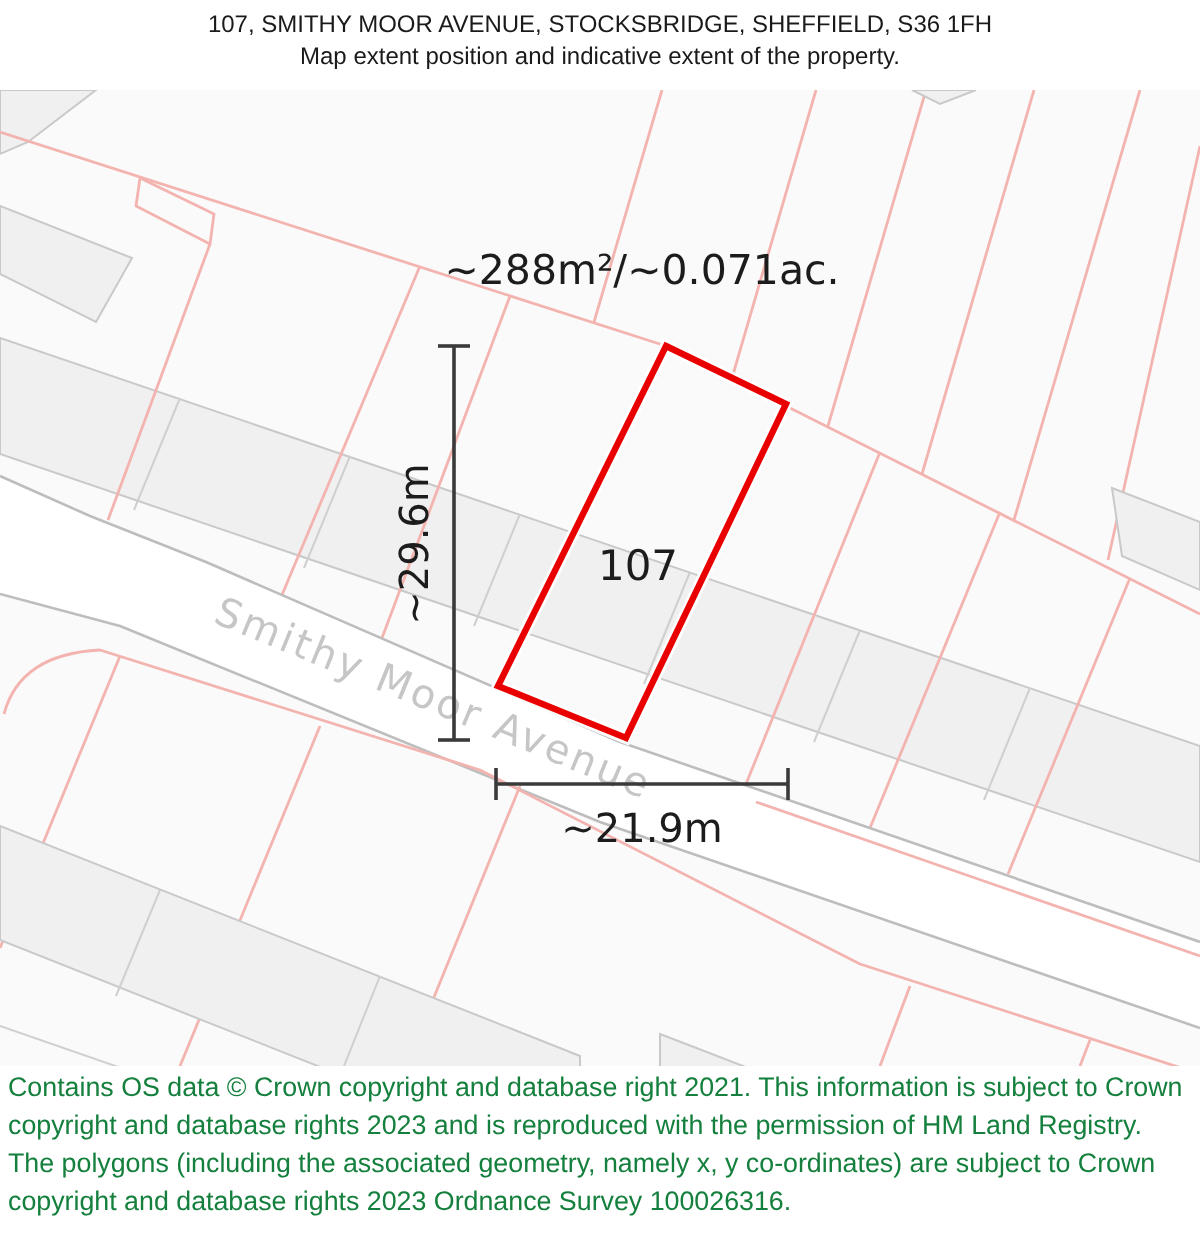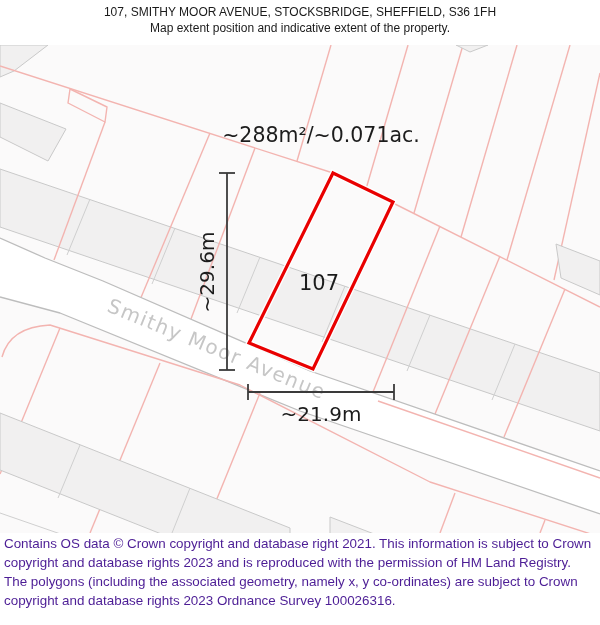--- a/index.html
+++ b/index.html
@@ -14,21 +14,21 @@
   .bld{fill:#f1f0f0;stroke:#c9c9c9;stroke-width:1;}
   .bldsep{stroke:#cfcfcf;stroke-width:1;fill:none;}
   .roadedge{stroke:#bdbdbd;stroke-width:1.3;fill:none;stroke-linejoin:round;}
   .roadfill{fill:#ffffff;stroke:none;}
   .dim{stroke:#3a3a3a;stroke-width:1.8;fill:none;}
   .maplabel{font-family:"DejaVu Sans",sans-serif;fill:#1c1c1c;}
   .streetname{font-family:"DejaVu Sans",sans-serif;letter-spacing:1.5px;}
   .plotline{fill:none;}
   .plotcasing{fill:none;stroke:#ffffff;stroke-width:6;opacity:.9;}
   .footer{position:absolute;top:534px;left:4px;width:590px;
-          font-size:13.4px;line-height:19px;color:#4c1d95;text-align:left;}
+          font-size:13.4px;line-height:19px;color:#15803d;text-align:left;}
 </style>
 </head>
 <body>
 
 <div class="titleblock">
   <p>107, SMITHY MOOR AVENUE, STOCKSBRIDGE, SHEFFIELD, S36 1FH</p>
   <p>Map extent position and indicative extent of the property.</p>
 </div>
 
 <div class="mapwrap">

